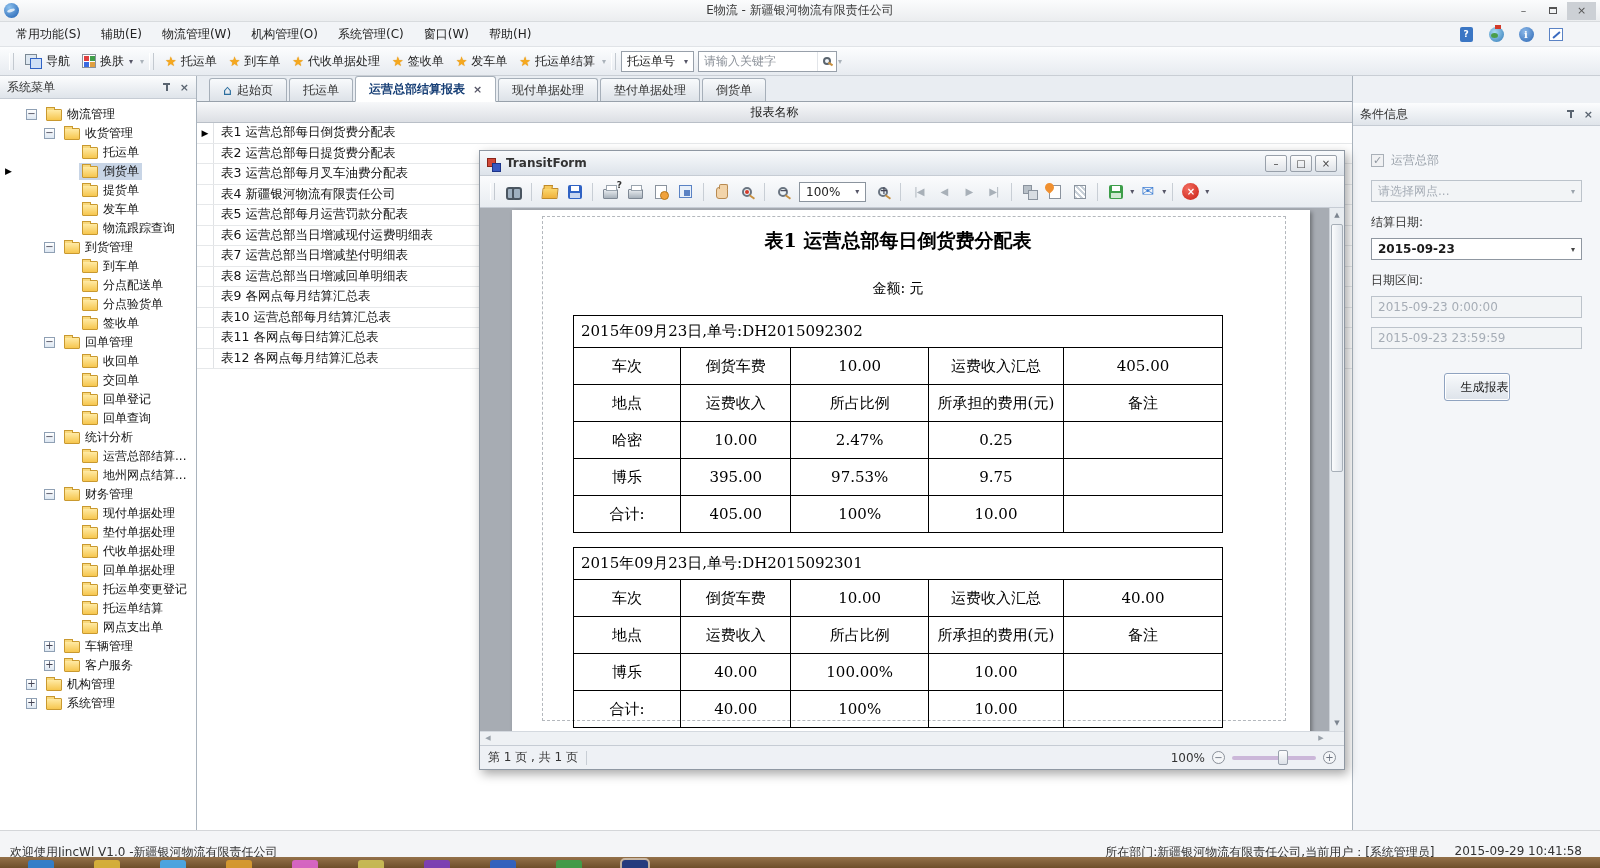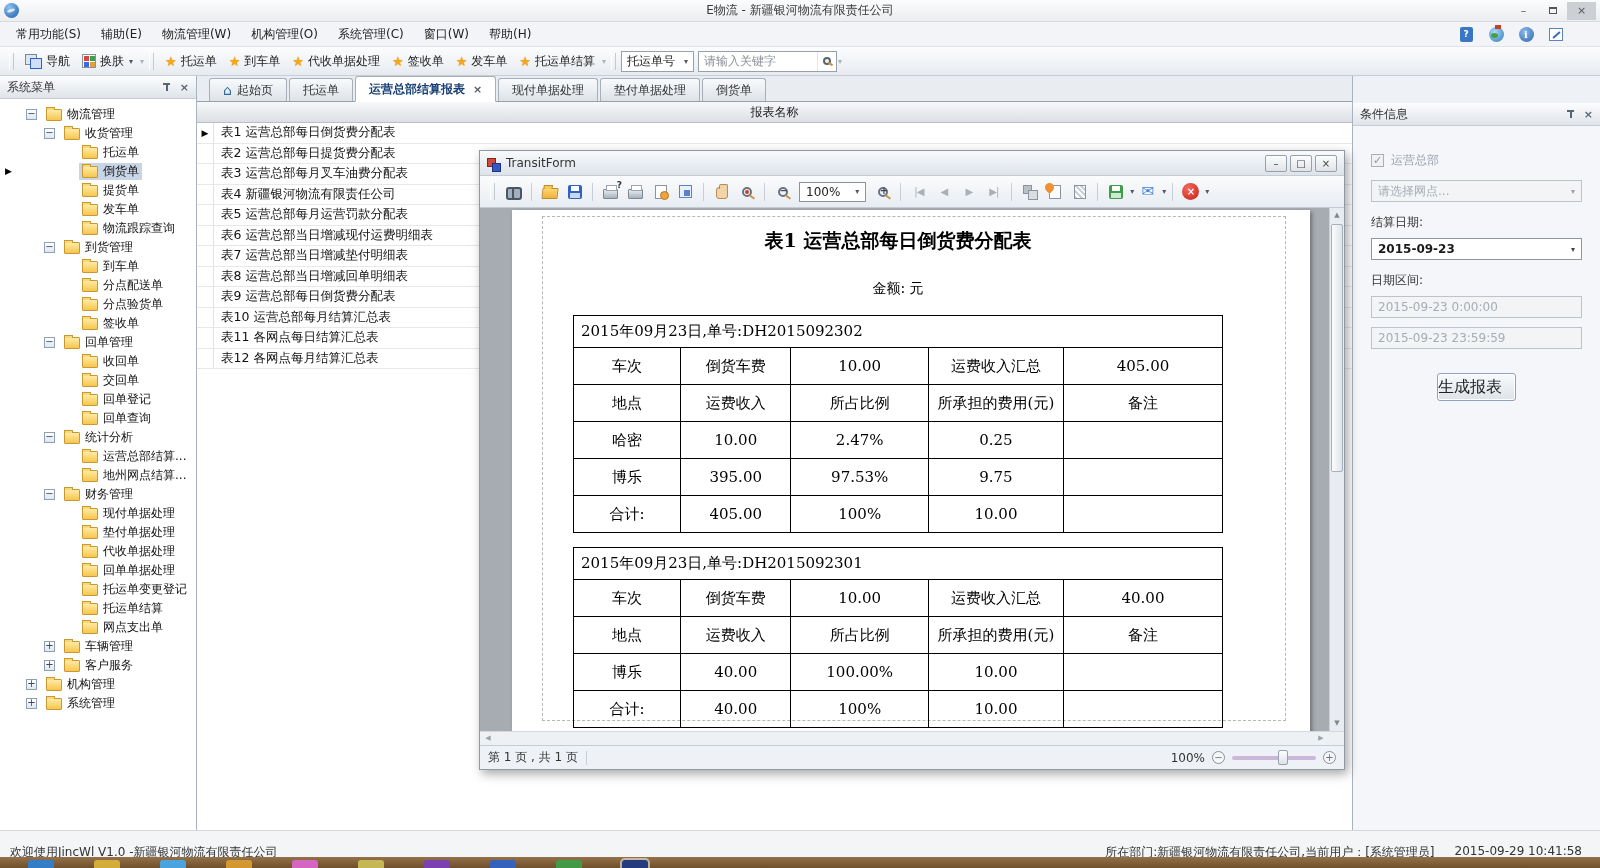--- a/index.html
+++ b/index.html
@@ -94,29 +94,29 @@
 .rp-content{flex:1;background:#f4f6f9;padding:26px 18px 0}
 .cb-row{display:flex;align-items:center;margin-bottom:11px}
 .cb{width:13px;height:13px;border:1px solid #a9b0b8;background:#f0f1f3;color:#8f97a0;font-size:11px;line-height:11px;text-align:center;margin-right:7px;flex:none}
 .cb-label{color:#9aa2ab}
 .rp-combo{height:22px;border:1px solid #bcc3cb;background:#f2f4f6;color:#a6adb6;display:flex;align-items:center;justify-content:space-between;padding:0 6px;margin-bottom:12px}
 .rp-combo.enabled{background:#fff;border-color:#8f97a1;color:#1a1a1a;font-weight:bold}
 .rp-combo .arr{font-size:8px;color:#9aa2ab}
 .rp-combo.enabled .arr{color:#444}
 .rp-label{font-weight:normal;color:#333;margin-bottom:7px}
 .rp-input{height:22px;border:1px solid #bcc3cb;background:#f2f4f6;color:#a6adb6;display:flex;align-items:center;padding:0 6px;margin-bottom:9px}
-.gen-btn{display:block;margin:24px auto 0;width:79px;height:28px;background:linear-gradient(#f8fafc,#dde3ea);border:1px solid #8fa3c0;border-radius:3px;box-shadow:inset 0 0 0 1px #fff;color:#222;font-size:16px;text-align:left;line-height:26px}
+.gen-btn{display:block;margin:24px auto 0;width:66px;height:28px;background:linear-gradient(#f8fafc,#dde3ea);border:1px solid #8fa3c0;border-radius:3px;box-shadow:inset 0 0 0 1px #fff;color:#222;font-size:12px;text-align:right;line-height:26px}
 
 
 .twin{position:absolute;left:479px;top:150px;width:866px;height:620px;background:#eef1f5;border:1px solid #8f98a3;box-shadow:3px 4px 10px rgba(0,0,0,.35);display:flex;flex-direction:column;z-index:5}
 .twin-title{height:25px;background:linear-gradient(#f8fafc,#dde3ea);border-bottom:1px solid #c6ccd4;display:flex;align-items:center;padding:0 7px;gap:6px;flex:none}
 .ic-form{width:13px;height:13px;position:relative}
 .ic-form::before{content:"";position:absolute;left:0;top:1px;width:7px;height:7px;background:#d04838;border:1px solid #8a2418}
 .ic-form::after{content:"";position:absolute;left:5px;top:6px;width:7px;height:7px;background:#3858c0;border:1px solid #1c3488}
-.twin-title .t{font-weight:normal;color:#333}
+.twin-title .t{font-weight:bold;color:#333}
 .twin-btn{width:22px;height:17px;border:1px solid #98a0aa;background:linear-gradient(#fdfdfd,#dfe3e8);border-radius:2px;font-size:10px;line-height:15px;text-align:center;color:#444;margin-left:3px}
 .twin-toolbar{height:32px;background:linear-gradient(#fbfcfd,#e8ecf1);border-bottom:1px solid #c6ccd4;display:flex;align-items:center;padding:0 5px;gap:2px;flex:none}
 .vt{width:23px;height:22px;position:relative;display:inline-flex;align-items:center;justify-content:center;flex:none}
 .ic-find{width:18px;height:18px;position:relative}
 .ic-find::before,.ic-find::after{content:"";position:absolute;width:6px;height:9px;border:2px solid #4a5560;border-radius:3px;background:#9fb0c0;top:4px}
 .ic-find::before{left:1px}.ic-find::after{right:1px}
 .ic-open{width:16px;height:11px;background:linear-gradient(#fbd76e,#f0b23c);border:1px solid #c08a28;border-radius:1px;position:relative;transform:skewX(-6deg);margin-top:3px}
 .ic-open::before{content:"";position:absolute;top:-4px;left:0;width:7px;height:3px;background:#f6c95c;border:1px solid #c08a28;border-bottom:none}
 .ic-save{width:14px;height:14px;background:#2f62c4;border-radius:2px;position:relative}
 .ic-save::before{content:"";position:absolute;left:3px;top:1px;width:8px;height:5px;background:#fff}
@@ -562,21 +562,21 @@
           <div class="grow">
             <span class="gutter"></span>
             <span class="gtxt">表7 运营总部当日增减垫付明细表</span>
           </div>
           <div class="grow">
             <span class="gutter"></span>
             <span class="gtxt">表8 运营总部当日增减回单明细表</span>
           </div>
           <div class="grow">
             <span class="gutter"></span>
-            <span class="gtxt">表9 运营总部每日倒货费分配表</span>
+            <span class="gtxt">表9 各网点每月结算汇总表</span>
           </div>
           <div class="grow">
             <span class="gutter"></span>
             <span class="gtxt">表10 运营总部每月结算汇总表</span>
           </div>
           <div class="grow">
             <span class="gutter"></span>
             <span class="gtxt">表11 各网点每日结算汇总表</span>
           </div>
           <div class="grow">

